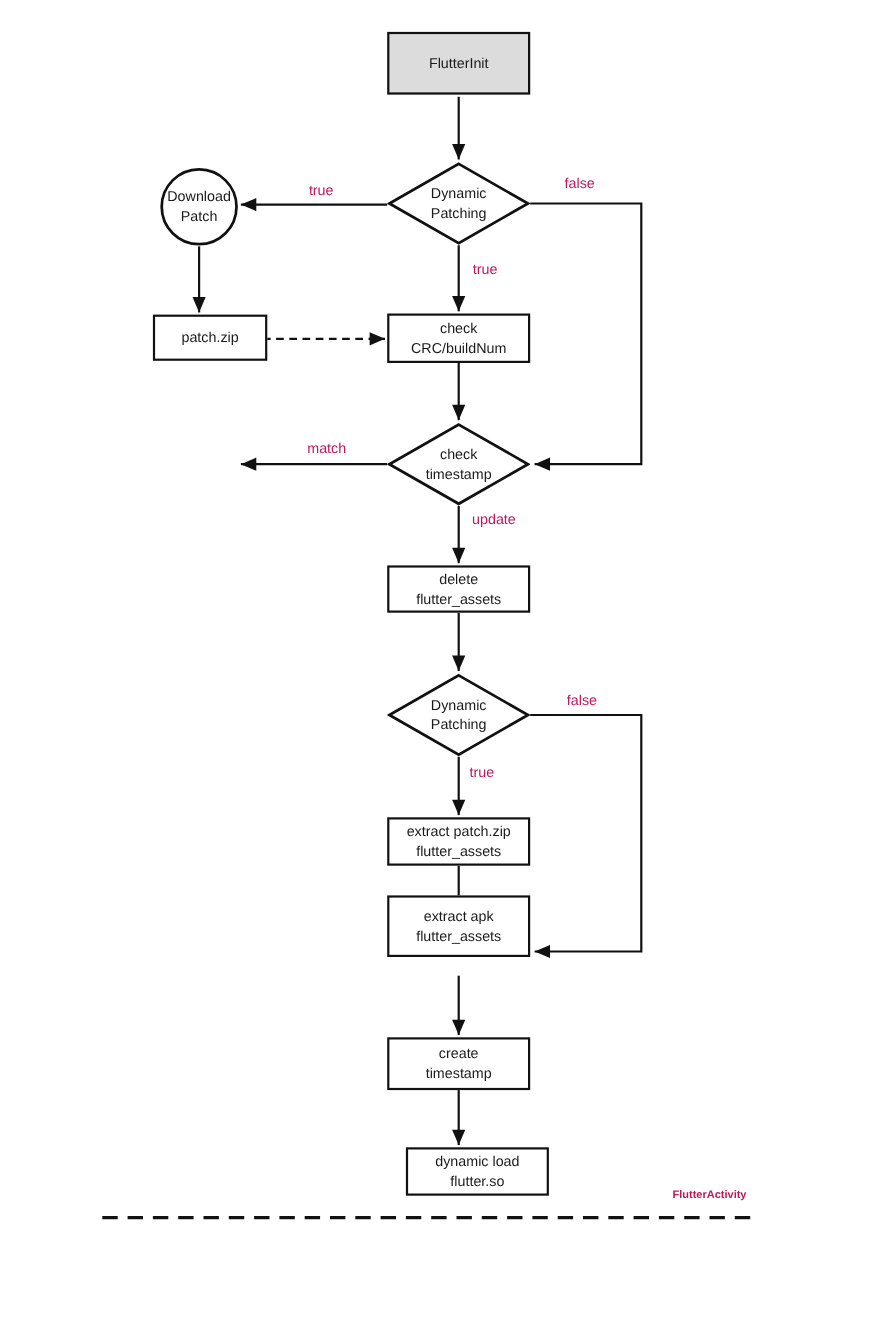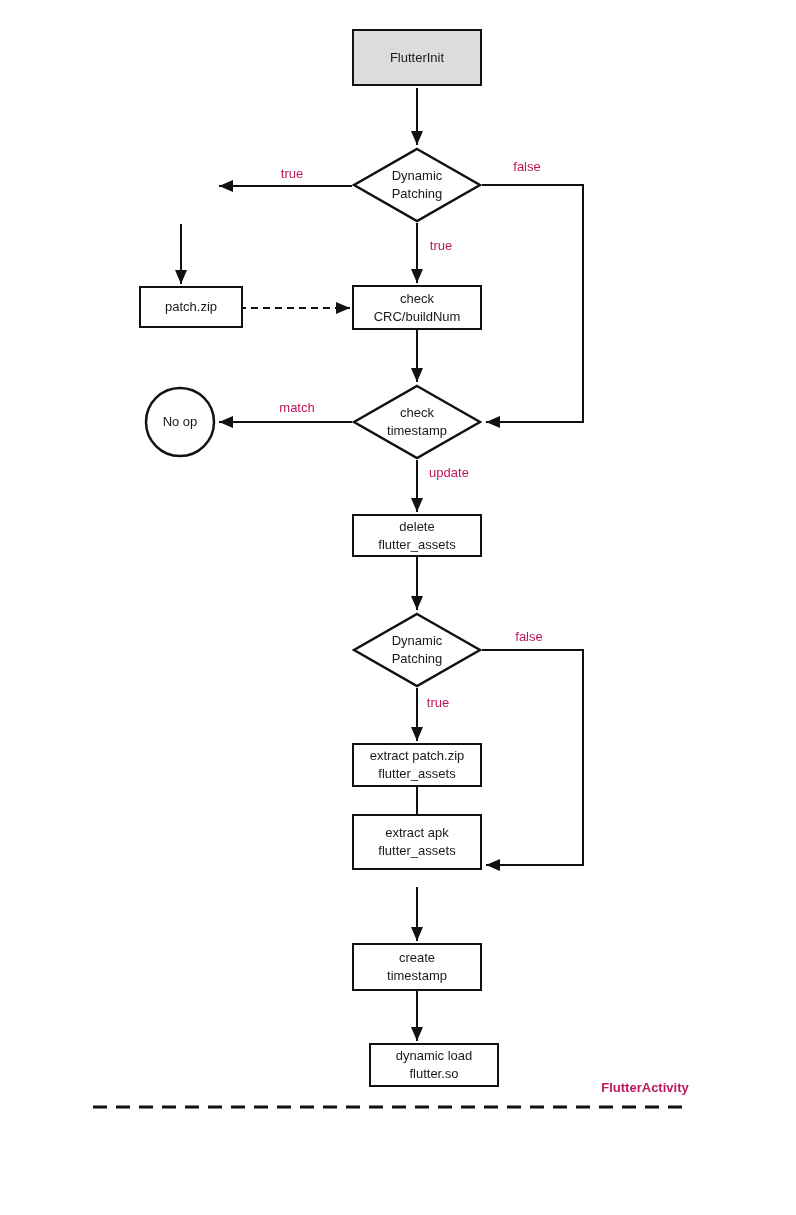--- a/index.html
+++ b/index.html
@@ -13,21 +13,21 @@
   .rect{border:2px solid #111;background:#ffffff;}
   .terminal{background:#dcdcdc;}
   .lbl{
     position:relative;z-index:2;white-space:pre-line;text-align:center;
     font-size:13px;line-height:1.35;color:#1a1a1a;
   }
   .edge-label{
     position:absolute;transform:translate(-50%,-50%);font-size:13px;color:#be185d;
     white-space:nowrap;z-index:3;
   }
-  .section-label{font-weight:bold;font-size:13px;}
+  .section-label{font-weight:bold;font-size:10px;}
 </style>
 </head>
 <body>
 
 <div class="canvas">
 
   <svg class="overlay" width="796" height="1215" viewBox="0 0 796 1215">
     <defs>
       <marker id="arrow" viewBox="0 0 16 14" refX="15" refY="7" markerWidth="16" markerHeight="14" markerUnits="userSpaceOnUse" orient="auto">
         <path d="M1,1 L15,7 L1,13 z" fill="#111"></path>
@@ -72,44 +72,45 @@
   </div>
 
   <div class="node" style="left:352px;top:147px;width:130px;height:76px">
     <svg class="shape" viewBox="0 0 130 76">
       <polygon points="65,2 128,38 65,74 2,38" fill="#fff" stroke="#111" stroke-width="2.5"></polygon>
     </svg>
     <span class="lbl">Dynamic
 Patching</span>
   </div>
 
+  <div class="node" style="left:145px;top:152px;width:72px;height:72px">
+    <svg class="shape" viewBox="0 0 72 72">
+      <circle cx="36" cy="36" r="34" fill="#fff" stroke="#111" stroke-width="2.5"></circle>
+    </svg>
+    <span class="lbl">Download
+Patch</span>
+  </div>
 
   <div class="node rect" style="left:139px;top:286px;width:104px;height:42px">
     <span class="lbl">patch.zip</span>
   </div>
 
   <div class="node rect" style="left:352px;top:285px;width:130px;height:45px">
     <span class="lbl">check
 CRC/buildNum</span>
   </div>
 
   <div class="node" style="left:352px;top:384px;width:130px;height:76px">
     <svg class="shape" viewBox="0 0 130 76">
       <polygon points="65,2 128,38 65,74 2,38" fill="#fff" stroke="#111" stroke-width="2.5"></polygon>
     </svg>
     <span class="lbl">check
 timestamp</span>
   </div>
 
-  <div class="node" style="left:144px;top:386px;width:72px;height:72px">
-    <svg class="shape" viewBox="0 0 72 72">
-      <circle cx="36" cy="36" r="34" fill="#fff" stroke="#111" stroke-width="2.5"></circle>
-    </svg>
-    <span class="lbl">No op</span>
-  </div>
 
   <div class="node rect" style="left:352px;top:514px;width:130px;height:43px">
     <span class="lbl">delete
 flutter_assets</span>
   </div>
 
   <div class="node" style="left:352px;top:612px;width:130px;height:76px">
     <svg class="shape" viewBox="0 0 130 76">
       <polygon points="65,2 128,38 65,74 2,38" fill="#fff" stroke="#111" stroke-width="2.5"></polygon>
     </svg>

